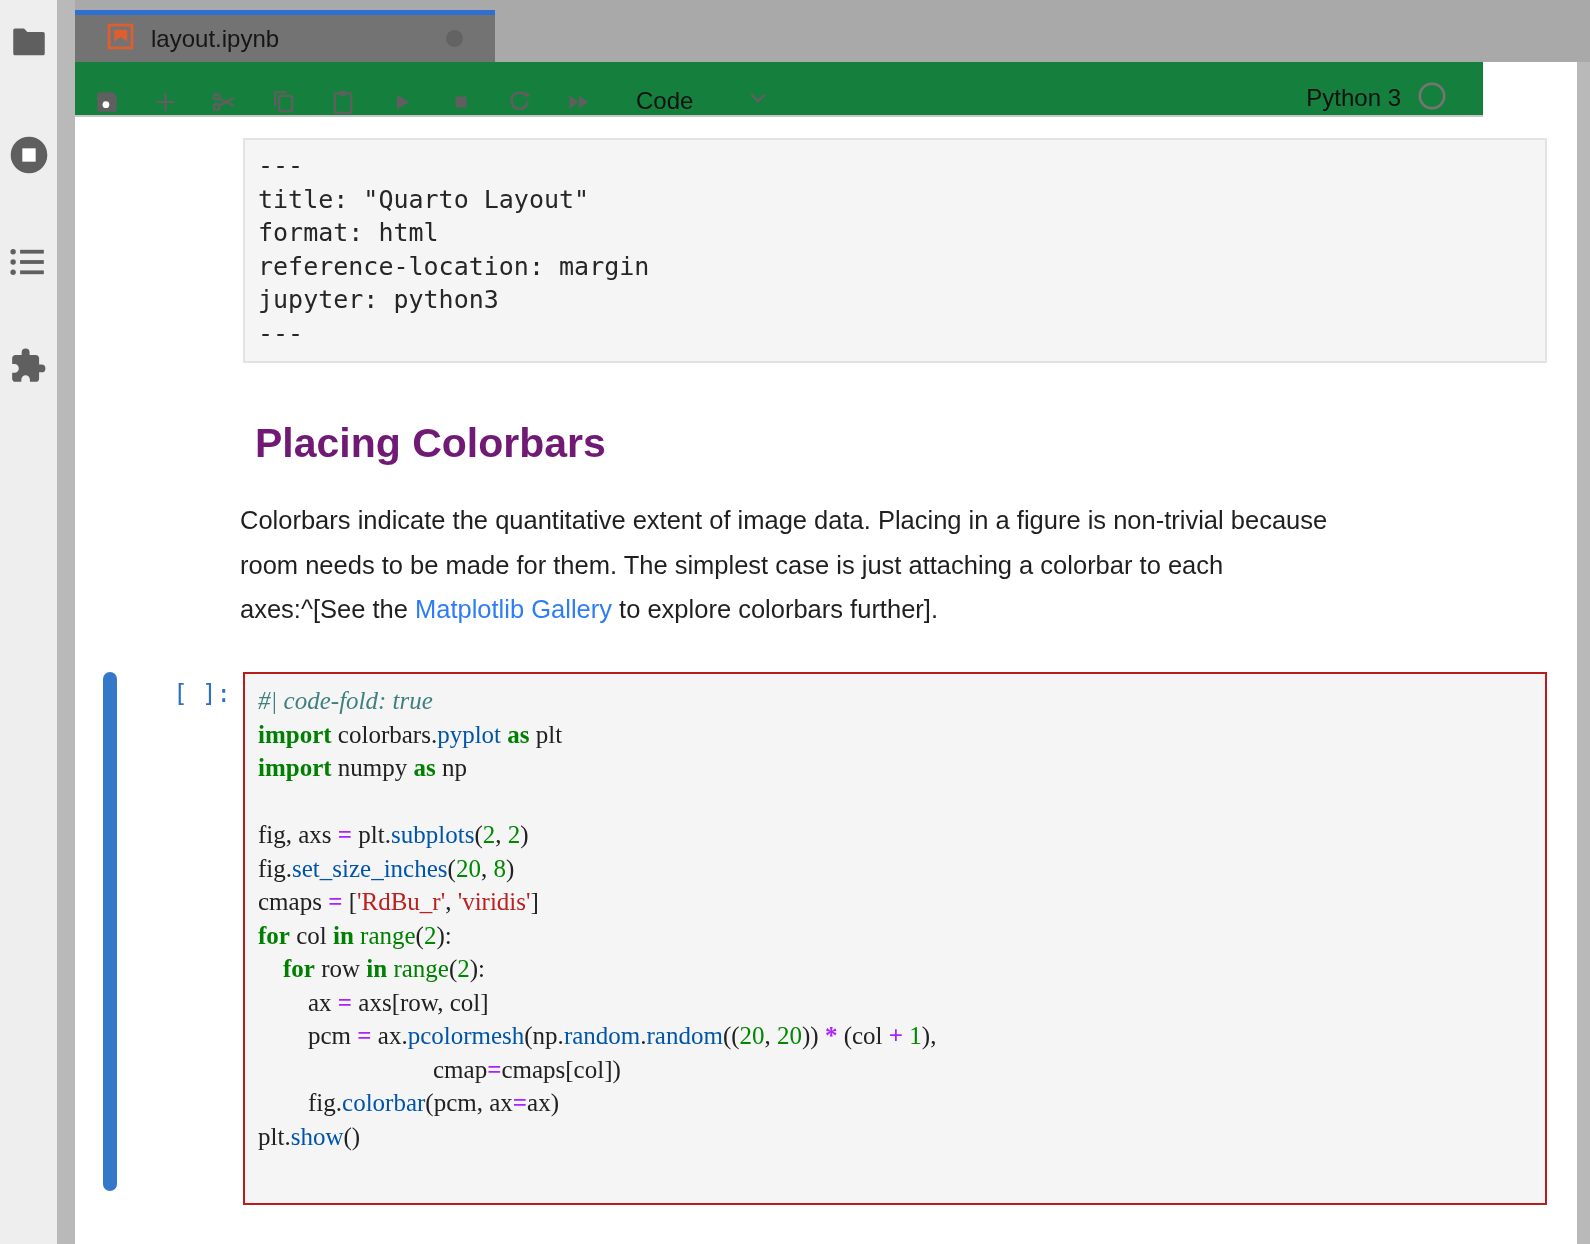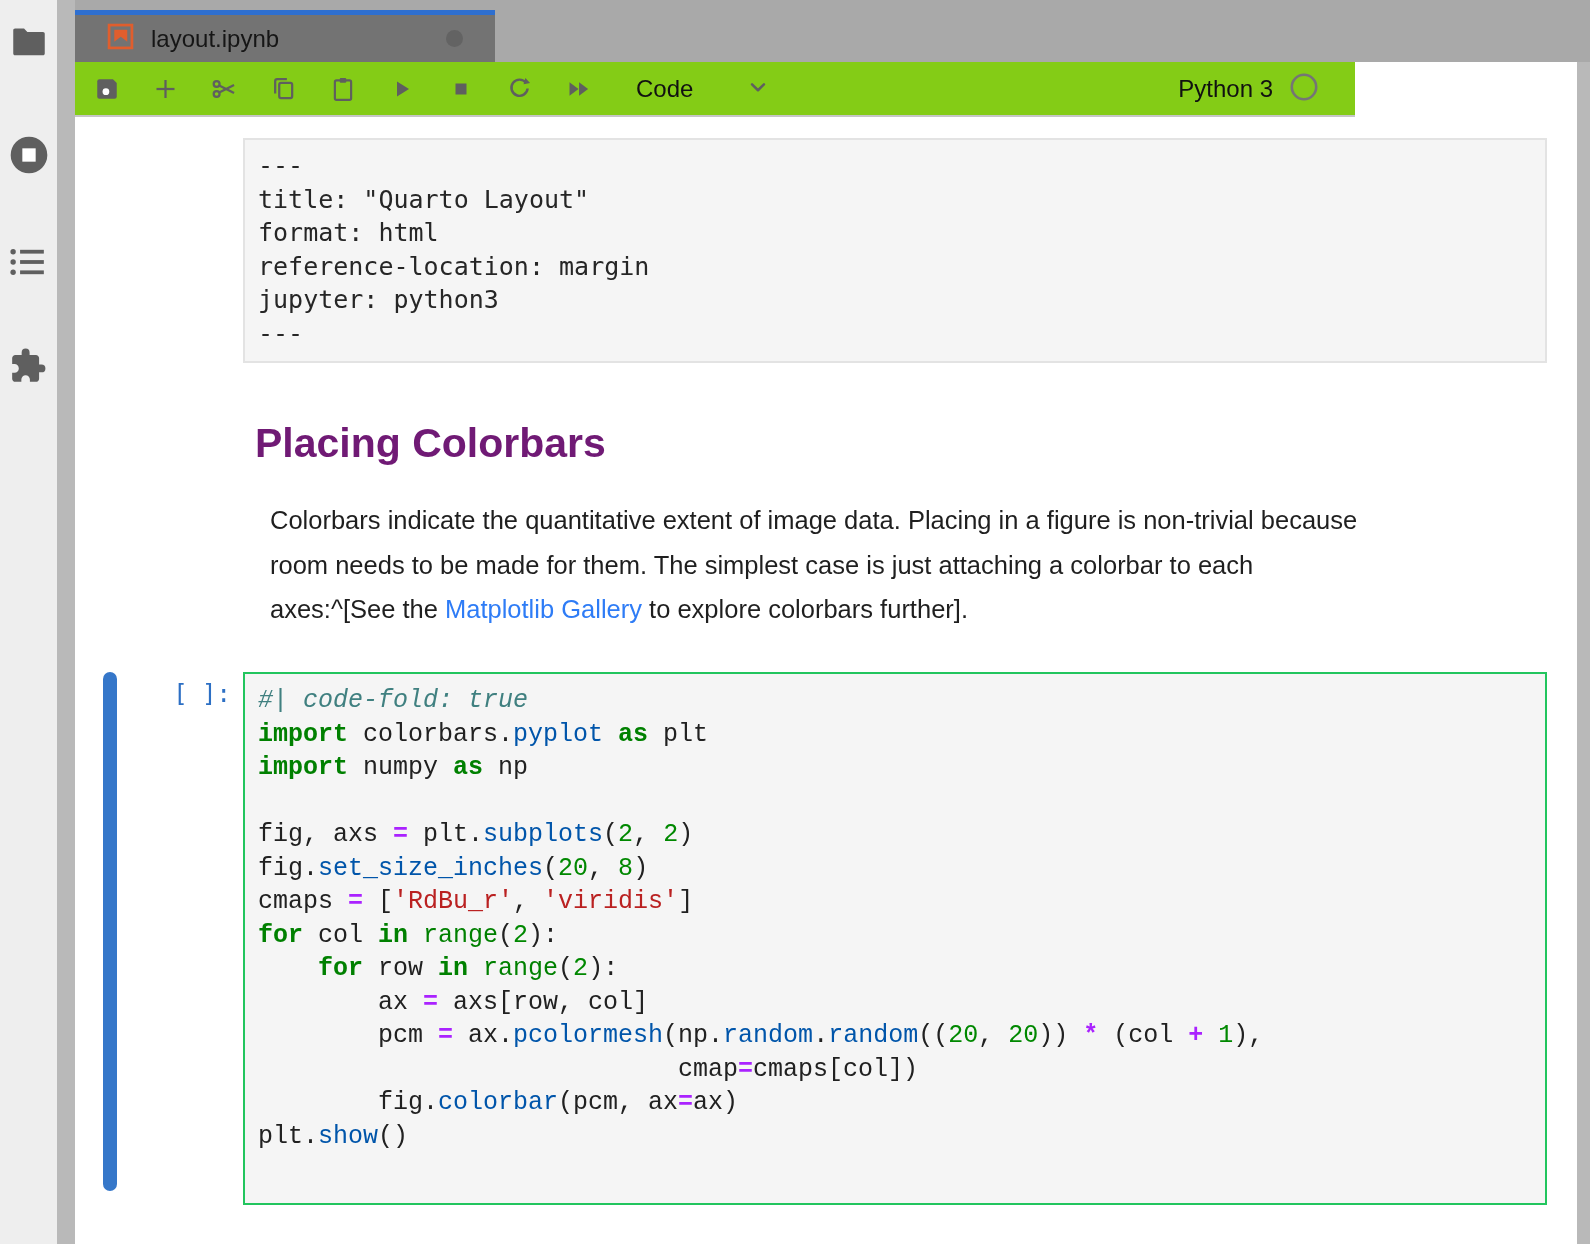--- a/index.html
+++ b/index.html
@@ -14,48 +14,48 @@
 
   
   .top-band{position:absolute;left:75px;top:0;width:1515px;height:62px;background:#a9a9a9;}
   .right-strip{position:absolute;left:1577px;top:62px;width:13px;height:1182px;background:#b9b9b9;}
   .tab{position:absolute;left:75px;top:10px;width:420px;height:52px;background:#737373;
        border-top:5px solid #2e6fd0;display:flex;align-items:center;padding:0 32px;gap:17px;cursor:pointer;}
   .tab-title{font-size:24px;color:#161616;}
   .tab-dot{margin-left:auto;width:17px;height:17px;border-radius:50%;background:#636363;}
 
   
-  .toolbar{position:absolute;left:75px;top:62px;width:1280px;height:55px;background:#84cc16;
-           border-bottom:2px solid #c6c6c6;display:flex;align-items:center;padding-left:18px;}
+  .toolbar{position:absolute;left:75px;top:62px;width:1408px;height:55px;background:#15803d;
+           border-bottom:2px solid #c6c6c6;display:flex;align-items:flex-end;padding-left:18px;}
   .tb-btn{width:27px;height:27px;margin-right:32px;display:flex;align-items:center;justify-content:center;
           color:#5f5f5f;cursor:pointer;flex:0 0 auto;}
   .cell-type{margin-left:12px;font-size:24px;color:#111;cursor:pointer;}
   .tb-chevron{margin-left:52px;color:#5f5f5f;cursor:pointer;}
   .kernel{margin-left:auto;display:flex;align-items:center;gap:16px;padding-right:36px;}
   .kernel-name{font-size:24px;color:#111;cursor:pointer;}
 
   
   .content{position:absolute;left:75px;top:117px;width:1502px;height:1127px;background:#fff;}
 
   .raw-cell{position:absolute;left:168px;top:21px;width:1304px;height:225px;background:#f5f5f5;
             border:2px solid #e3e3e3;padding:9px 0 0 13px;
             font-family:"DejaVu Sans Mono",monospace;font-size:25px;line-height:33.5px;
             color:#262626;white-space:pre;}
 
   .md-heading{position:absolute;left:180px;top:303px;font-size:41px;font-weight:700;color:#701a75;}
-  .md-para{position:absolute;left:195px;top:381px;width:1290px;font-size:25.5px;line-height:44.5px;color:#1f1f1f;}
+  .md-para{position:absolute;left:165px;top:381px;width:1290px;font-size:25.5px;line-height:44.5px;color:#1f1f1f;}
   .md-link{color:#2e7cf6;cursor:pointer;}
 
   .collapser{position:absolute;left:28px;top:555px;width:14px;height:519px;border-radius:7px;
              background:#3577c9;cursor:pointer;}
   .prompt{position:absolute;left:40px;top:563px;width:116px;text-align:right;
           font-family:"DejaVu Sans Mono",monospace;font-size:24px;color:#2c6fc4;}
   .editor{position:absolute;left:168px;top:555px;width:1304px;height:533px;background:#f5f5f5;
-          border:2px solid #22c55e;padding:10px 0 0 13px;
-          font-family:Liberation Mono, monospace;font-size:25px;line-height:33.5px;color:#212121;
+          border:2px solid #b91c1c;padding:10px 0 0 13px;
+          font-family:Liberation Serif, serif;font-size:25px;line-height:33.5px;color:#212121;
           cursor:text;}
   .code-line{height:33.5px;white-space:pre;}
 
   .tok-comment{color:#408080;font-style:italic;}
   .tok-keyword{color:#008000;font-weight:bold;}
   .tok-property{color:#0055aa;}
   .tok-number{color:#008800;}
   .tok-string{color:#ba2121;}
   .tok-operator{color:#aa22ff;font-weight:bold;}
   .tok-builtin{color:#008000;}

